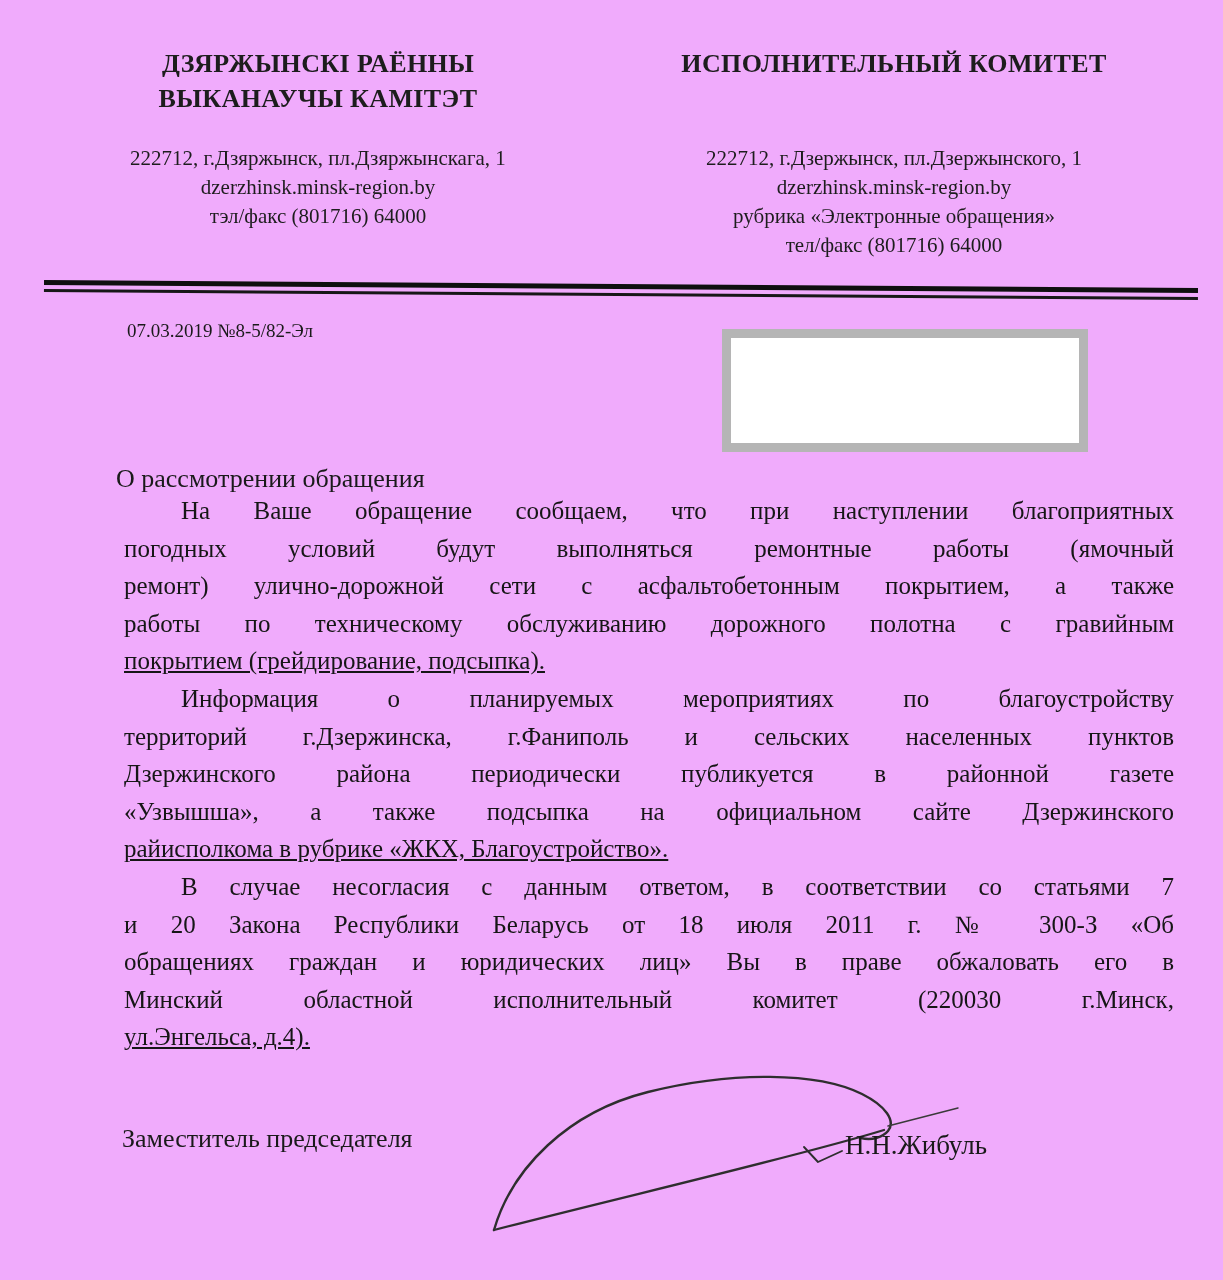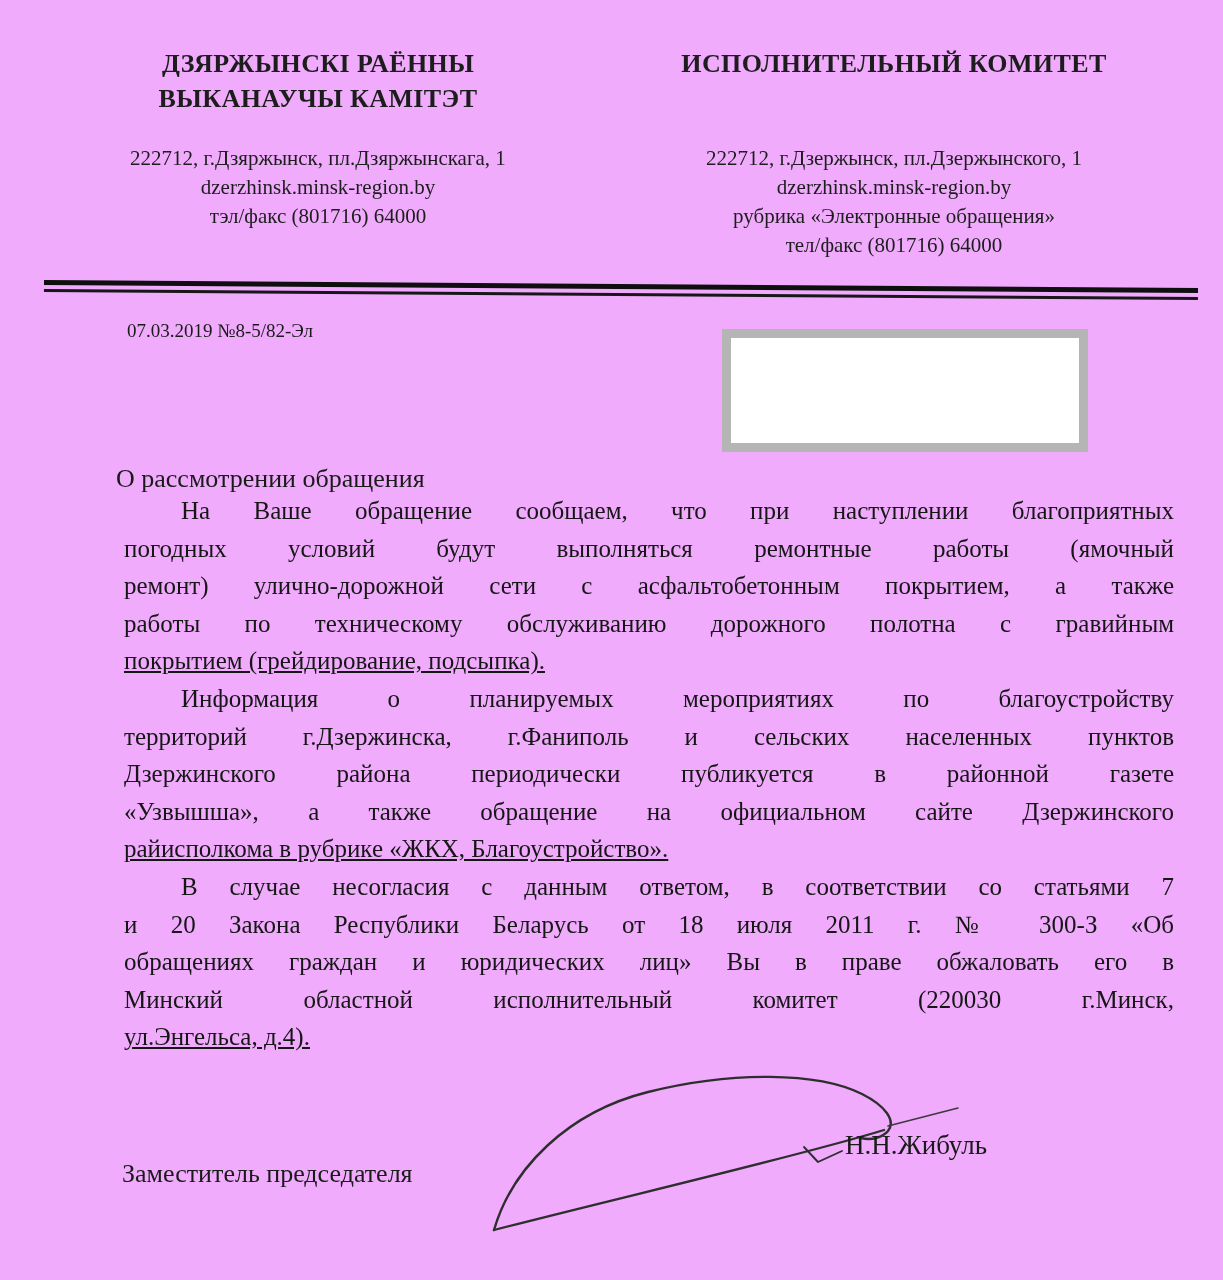--- a/index.html
+++ b/index.html
@@ -48,21 +48,21 @@
   .body-text {
     position:absolute; left:112px; top:492px; width:1050px;
     font-size:25px; line-height:37.6px; color:#161616;margin-left:12px;
   }
   .para { margin:0; padding:0; }
   .line { text-align:justify; text-align-last:justify; }
   .line.first { text-indent:57px; }
   .line.last  { text-align-last:left;text-decoration:underline; }
 
   
-  .sig-title { position:absolute; left:122px; top:1124px; font-size:26px;margin-top:35px; }
+  .sig-title { position:absolute; left:122px; top:1124px; font-size:26px; }
   .sig-name  { position:absolute; left:845px; top:1130px; font-size:27px; }
   .sig-svg   { position:absolute; left:455px; top:1050px; width:545px; height:210px; }
 </style>
 </head>
 <body>
 
 <div class="page">
 
   <div class="org org-left">
     <div>ДЗЯРЖЫНСКІ РАЁННЫ</div>
@@ -101,21 +101,21 @@
       <div class="line first">На Ваше обращение сообщаем, что при наступлении благоприятных</div>
       <div class="line">погодных условий будут выполняться ремонтные работы (ямочный</div>
       <div class="line">ремонт) улично-дорожной сети с асфальтобетонным покрытием, а также</div>
       <div class="line">работы по техническому обслуживанию дорожного полотна с гравийным</div>
       <div class="line last">покрытием (грейдирование, подсыпка).</div>
     </div>
     <div class="para">
       <div class="line first">Информация о планируемых мероприятиях по благоустройству</div>
       <div class="line">территорий г.Дзержинска, г.Фаниполь и сельских населенных пунктов</div>
       <div class="line">Дзержинского района периодически публикуется в районной газете</div>
-      <div class="line">«Узвышша», а также обращение на официальном сайте Дзержинского</div>
+      <div class="line">«Узвышша», а также подсыпка на официальном сайте Дзержинского</div>
       <div class="line last">райисполкома в рубрике «ЖКХ, Благоустройство».</div>
     </div>
     <div class="para">
       <div class="line first">В случае несогласия с данным ответом, в соответствии со статьями 7</div>
       <div class="line">и 20 Закона Республики Беларусь от 18 июля 2011 г. № 300-З «Об</div>
       <div class="line">обращениях граждан и юридических лиц» Вы в праве обжаловать его в</div>
       <div class="line">Минский областной исполнительный комитет (220030 г.Минск,</div>
       <div class="line last">ул.Энгельса, д.4).</div>
     </div>
   </div>

